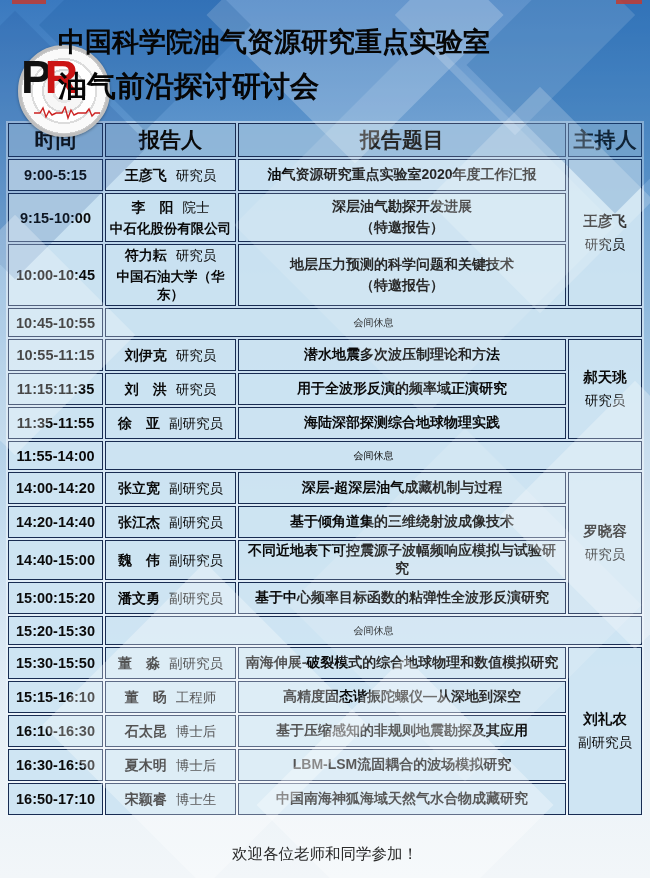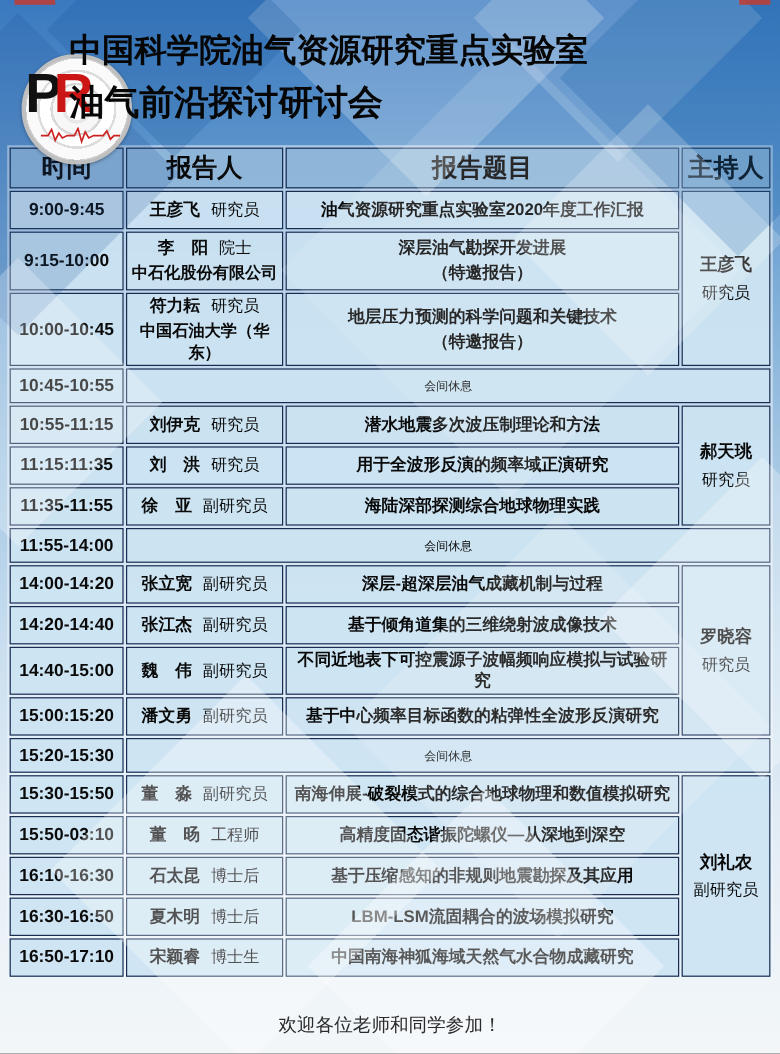--- a/index.html
+++ b/index.html
@@ -114,21 +114,21 @@
     <thead>
       <tr>
         <th>时间</th>
         <th>报告人</th>
         <th>报告题目</th>
         <th>主持人</th>
       </tr>
     </thead>
     <tbody>
       <tr class="single">
-        <td class="time">9:00-9:45</td>
+        <td class="time">9:00-5:15</td>
         <td><span class="sname">王彦飞</span><span class="srole">研究员</span></td>
         <td class="ttl">油气资源研究重点实验室2020年度工作汇报</td>
         <td class="host" rowspan="3">
             <span class="hname">王彦飞</span>
             <span class="hrole">研究员</span>
           </td>
       </tr>
       <tr class="double">
         <td class="time">9:15-10:00</td>
         <td><span class="sname">李　阳</span><span class="srole">院士</span><span class="affil">中石化股份有限公司</span></td>
@@ -197,21 +197,21 @@
       <tr class="single">
         <td class="time">15:30-15:50</td>
         <td><span class="sname">董　淼</span><span class="srole">副研究员</span></td>
         <td class="ttl">南海伸展-破裂模式的综合地球物理和数值模拟研究</td>
         <td class="host" rowspan="5">
             <span class="hname">刘礼农</span>
             <span class="hrole">副研究员</span>
           </td>
       </tr>
       <tr class="single">
-        <td class="time">15:50-03:10</td>
+        <td class="time">15:15-16:10</td>
         <td><span class="sname">董　旸</span><span class="srole">工程师</span></td>
         <td class="ttl">高精度固态谐振陀螺仪—从深地到深空</td>
       </tr>
       <tr class="single">
         <td class="time">16:10-16:30</td>
         <td><span class="sname">石太昆</span><span class="srole">博士后</span></td>
         <td class="ttl">基于压缩感知的非规则地震勘探及其应用</td>
       </tr>
       <tr class="single">
         <td class="time">16:30-16:50</td>

